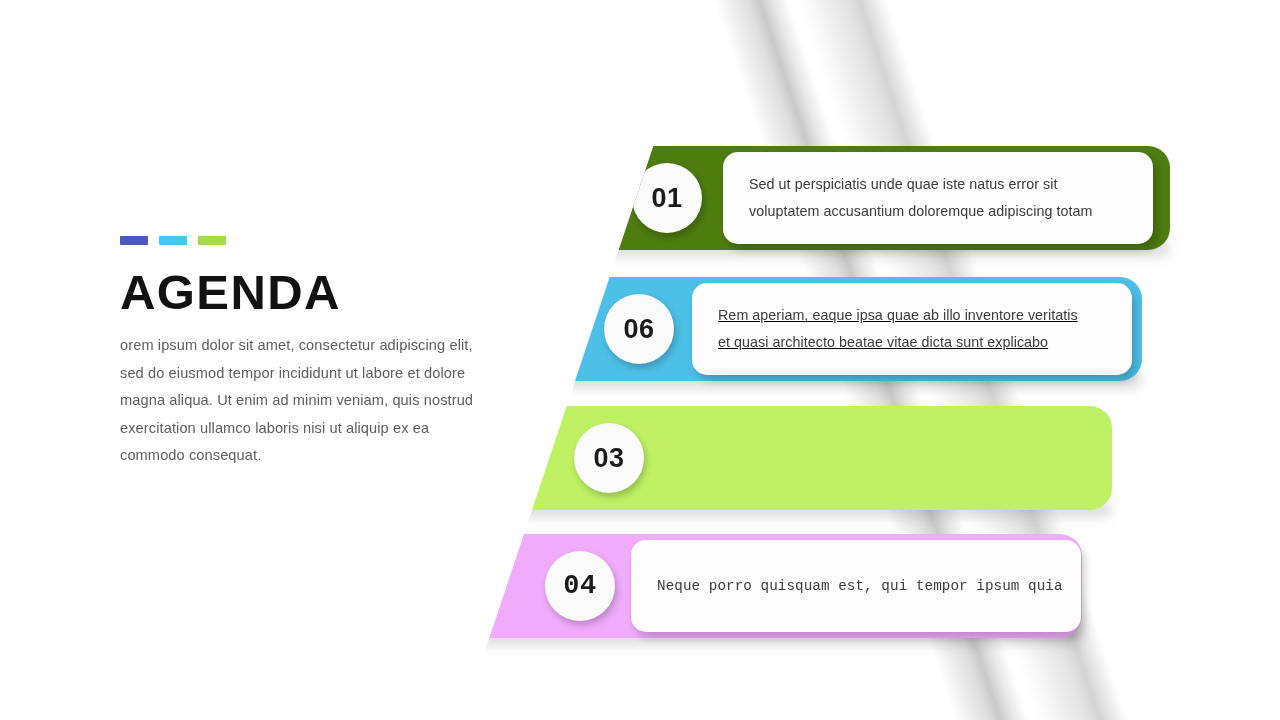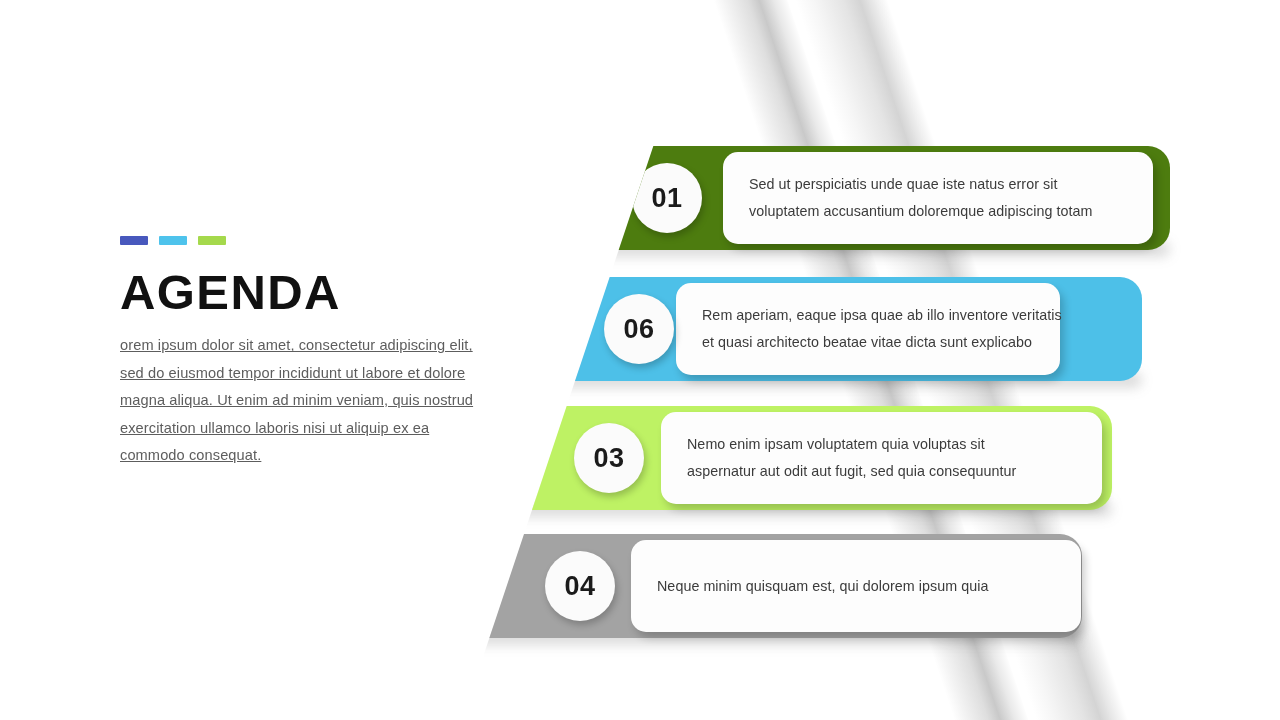--- a/index.html
+++ b/index.html
@@ -81,21 +81,20 @@
     color: #111111;
     line-height: 1.05;
     margin-bottom: 14px;
   }
   .page-body {
     font-size: 14.6px;
     line-height: 1.88;
     color: #5d5d5d;
     letter-spacing: 0.1px;
     max-width: 372px;
-    text-decoration: underline;
   }
 
   
   .stack-clip {
     position: absolute;
     left: 0;
     top: 0;
     width: 1280px;
     height: 720px;
     
@@ -181,33 +180,29 @@
   <div class="stack-clip" id="stack">
       <div class="bar" style="left: 462px; top: 146px; width: 708px; background: #4d7c0f;">
         <div class="num-circle" style="left: 170px; top: 17px;">01</div>
         <div class="text-card" style="left: 261px; top: 6px; width: 430px;">
           <div class="card-line">Sed ut perspiciatis unde quae iste natus error sit</div>
           <div class="card-line">voluptatem accusantium doloremque adipiscing totam</div>
         </div>
       </div>
       <div class="bar" style="left: 432px; top: 277px; width: 710px; background: rgb(77, 192, 232);">
         <div class="num-circle" style="left: 172px; top: 17px;">06</div>
-        <div class="text-card" style="left: 244px; top: 6px; width: 384px;">
+        <div class="text-card" style="left: 260px; top: 6px; width: 440px; text-decoration: underline;">
           <div class="card-line">Rem aperiam, eaque ipsa quae ab illo inventore veritatis</div>
           <div class="card-line">et quasi architecto beatae vitae dicta sunt  explicabo</div>
         </div>
       </div>
       <div class="bar" style="left: 402px; top: 406px; width: 710px; background: #bef264;">
         <div class="num-circle" style="left: 172px; top: 17px;">03</div>
-        <div class="text-card" style="left: 259px; top: 6px; width: 441px;">
-          <div class="card-line">Nemo enim ipsam voluptatem quia voluptas sit</div>
-          <div class="card-line">aspernatur aut odit aut fugit, sed quia consequuntur</div>
-        </div>
-      </div>
-      <div class="bar" style="left: 372px; top: 534px; width: 710px; background: #a3a3a3;">
+      </div>
+      <div class="bar" style="left: 372px; top: 534px; width: 710px; background: #f0abfc; font-family: Liberation Mono, monospace;">
         <div class="num-circle" style="left: 173px; top: 17px;">04</div>
         <div class="text-card" style="left: 259px; top: 6px; width: 450px;">
-          <div class="card-line">Neque minim quisquam est, qui dolorem ipsum quia</div>
+          <div class="card-line">Neque porro quisquam est, qui tempor ipsum quia</div>
         </div>
       </div>
     </div>
 
 </div>
 
 </body></html>

